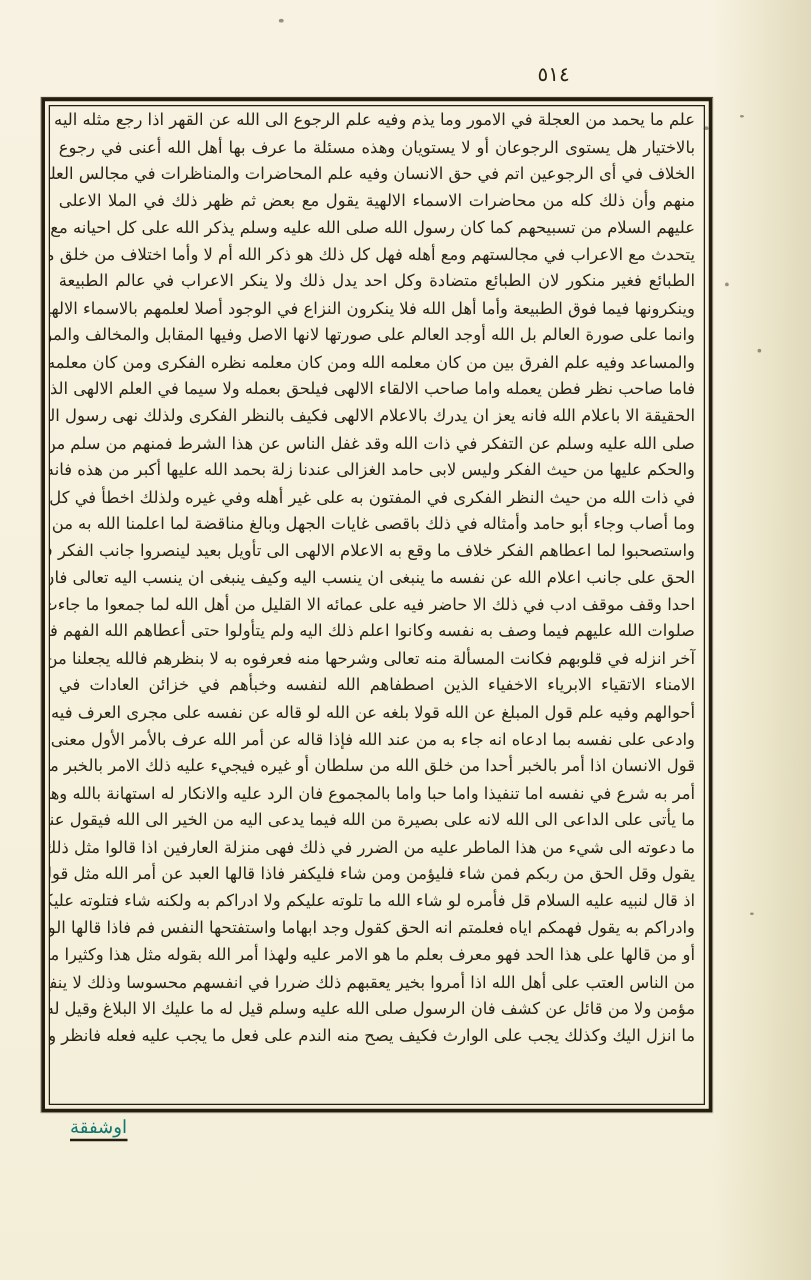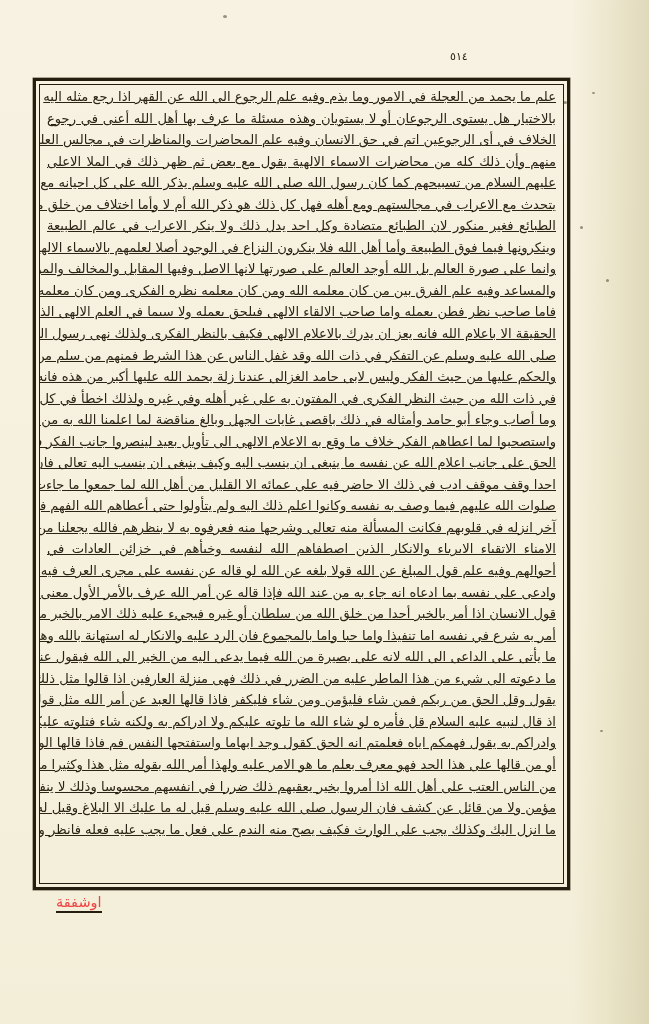--- a/index.html
+++ b/index.html
@@ -8,23 +8,22 @@
     background:
       linear-gradient(to right,
         rgba(0,0,0,0) 0%, rgba(0,0,0,0) 88%,
         rgba(188,178,120,0.18) 94%, rgba(170,158,100,0.30) 100%),
       linear-gradient(to bottom, #f7f2e1 0%, #f6f1dd 55%, #f3eed8 100%);
     font-family:"DejaVu Sans",sans-serif;
   }
   .speck{position:absolute;border-radius:50%;background:#4a3f2a;opacity:.55;}
   #page-number{
     position:absolute;top:50px;left:430px;width:52px;
-    font-size:11px;letter-spacing:4px;color:#2a2215;
+    font-size:16px;letter-spacing:4px;color:#2a2215;
     font-family:"DejaVu Sans",sans-serif;
-    margin-left:20px;
   }
   #frame-outer{
     position:absolute;left:33px;top:78px;width:537px;height:812px;
     border:3px solid #241d10;box-sizing:border-box;
     box-shadow:0 0 0 0.5px #6b6148;
   }
   #frame-inner{
     position:absolute;left:3px;top:3px;right:3px;bottom:3px;
     border:1px solid #241d10;box-sizing:border-box;
     padding:1px 7px 2px 7px;overflow:hidden;
@@ -32,25 +31,24 @@
   #text-block{
     direction:rtl;unicode-bidi:embed;
     height:100%;
     color:#2a2316;
   }
   .t-line{
     font-size:13.1px;line-height:21.55px;white-space:nowrap;
     text-align:justify;text-align-last:justify;
     transform:scaleY(1.0);
     font-family:"DejaVu Sans",sans-serif;
-    text-decoration:underline;
   }
   #catchword{
     position:absolute;top:894px;left:56px;
-    direction:rtl;font-size:14.5px;color:#ef4444;
+    direction:rtl;font-size:14.5px;color:#0f766e;
     border-bottom:2px solid #241d10;padding-bottom:1px;
     font-family:"DejaVu Sans",sans-serif;
   }
 </style>
 </head>
 <body>
 
 <div id="page-number">٥١٤</div>
 
 <div class="speck" style="left:563px;top:101px;width:4px;height:3px;"></div>
@@ -77,21 +75,21 @@
         <div class="t-line">الحقيقة الا باعلام الله فانه يعز ان يدرك بالاعلام الالهى فكيف بالنظر الفكرى ولذلك نهى رسول الله</div>
         <div class="t-line">صلى الله عليه وسلم عن التفكر في ذات الله وقد غفل الناس عن هذا الشرط فمنهم من سلم من التفكر فيها</div>
         <div class="t-line">والحكم عليها من حيث الفكر وليس لابى حامد الغزالى عندنا زلة بحمد الله عليها أكبر من هذه فانه تكلم</div>
         <div class="t-line">في ذات الله من حيث النظر الفكرى في المفتون به على غير أهله وفي غيره ولذلك اخطأ في كل ما قاله</div>
         <div class="t-line">وما أصاب وجاء أبو حامد وأمثاله في ذلك باقصى غايات الجهل وبالغ مناقضة لما اعلمنا الله به من ذلك</div>
         <div class="t-line">واستصحبوا لما اعطاهم الفكر خلاف ما وقع به الاعلام الالهى الى تأويل بعيد لينصروا جانب الفكر في</div>
         <div class="t-line">الحق على جانب اعلام الله عن نفسه ما ينبغى ان ينسب اليه وكيف ينبغى ان ينسب اليه تعالى فان رأيت</div>
         <div class="t-line">احدا وقف موقف ادب في ذلك الا حاضر فيه على عمائه الا القليل من أهل الله لما جمعوا ما جاءت به رسل</div>
         <div class="t-line">صلوات الله عليهم فيما وصف به نفسه وكانوا اعلم ذلك اليه ولم يتأولوا حتى أعطاهم الله الفهم فيه باعلام</div>
         <div class="t-line">آخر انزله في قلوبهم فكانت المسألة منه تعالى وشرحها منه فعرفوه به لا بنظرهم فالله يجعلنا من الادباء</div>
-        <div class="t-line">الامناء الاتقياء الابرياء والانكار الذين اصطفاهم الله لنفسه  وخبأهم في خزائن العادات في</div>
+        <div class="t-line">الامناء الاتقياء الابرياء الاخفياء الذين اصطفاهم الله لنفسه  وخبأهم في خزائن العادات في</div>
         <div class="t-line">أحوالهم  وفيه علم قول المبلغ عن الله قولا بلغه عن الله لو قاله عن نفسه على مجرى العرف فيه لكان</div>
         <div class="t-line">وادعى على نفسه بما ادعاه انه جاء به من عند الله فإذا قاله عن أمر الله عرف بالأمر الأول معنى ذلك وهو</div>
         <div class="t-line">قول الانسان اذا أمر بالخبر أحدا من خلق الله من سلطان أو غيره فيجيء عليه ذلك الامر بالخبر ممن</div>
         <div class="t-line">أمر به شرع في نفسه اما تنفيذا واما حبا واما بالمجموع فان الرد عليه والانكار له استهانة بالله وهو أشد</div>
         <div class="t-line">ما يأتى على الداعى الى الله لانه على بصيرة من الله فيما يدعى اليه من الخير الى الله فيقول عند ذلك ليتنى</div>
         <div class="t-line">ما دعوته الى شيء من هذا الماطر عليه من الضرر في ذلك فهى منزلة العارفين اذا قالوا مثل ذلك فان الله</div>
         <div class="t-line">يقول وقل الحق من ربكم فمن شاء فليؤمن ومن شاء فليكفر فاذا قالها العبد عن أمر الله مثل قوله تعالى</div>
         <div class="t-line">اذ قال لنبيه عليه السلام قل فأمره لو شاء الله ما تلوته عليكم ولا ادراكم به ولكنه شاء فتلوته عليكم</div>
         <div class="t-line">وادراكم به يقول فهمكم اياه فعلمتم انه الحق كقول وجد ابهاما واستفتحها النفس فم فاذا قالها الوارث</div>
         <div class="t-line">أو من قالها على هذا الحد فهو معرف بعلم ما هو الامر عليه ولهذا أمر الله بقوله مثل هذا وكثيرا ما يقع</div>

